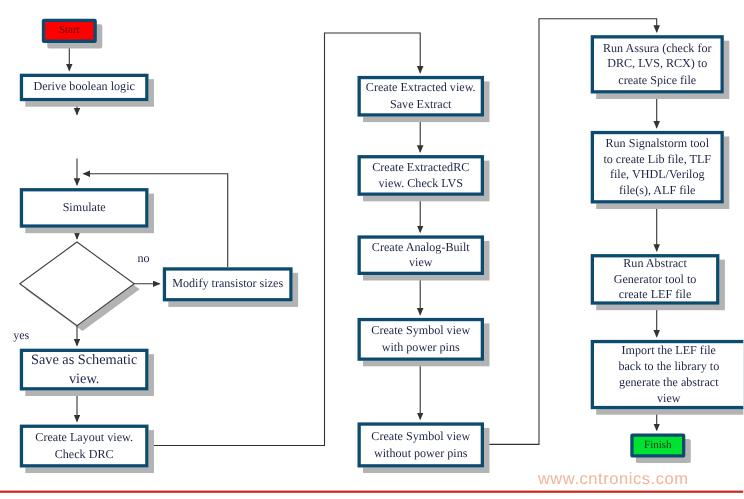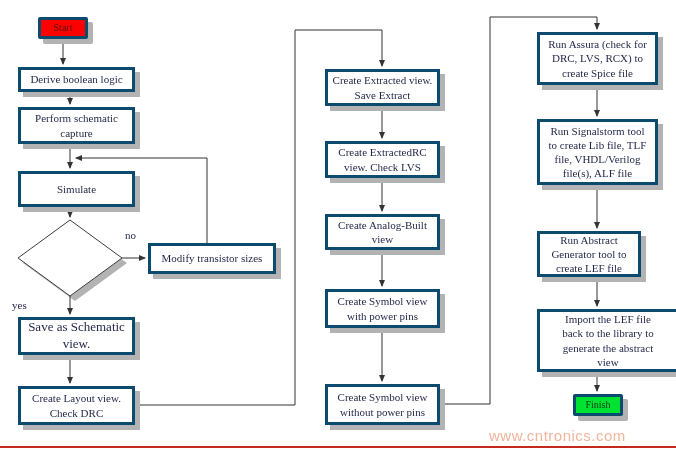--- a/index.html
+++ b/index.html
@@ -70,31 +70,29 @@
     <polyline points="597,85 597,116" fill="none" stroke="#333" stroke-width="1" marker-end="url(#arr)"></polyline>
     <polyline points="597,185 597,228" fill="none" stroke="#333" stroke-width="1" marker-end="url(#arr)"></polyline>
     <polyline points="597,277 597,306" fill="none" stroke="#333" stroke-width="1" marker-end="url(#arr)"></polyline>
     <polyline points="597,372 597,391" fill="none" stroke="#333" stroke-width="1" marker-end="url(#arr)"></polyline>
   </svg>
 
   <div class="node terminator start-node" style="left:38px;top:17px;width:50px;height:22px;">Start</div>
 
   <div class="node" style="left:18px;top:67px;width:117px;height:25px;">Derive boolean logic</div>
 
-  <div class="node" style="left:18px;top:107px;width:117px;height:37px;">Perform schematic
-capture</div>
 
   <div class="node" style="left:18px;top:171px;width:117px;height:36px;">Simulate</div>
 
 
   <div class="edge-label" style="left:125px;top:229px;">no</div>
 
   <div class="edge-label" style="left:12px;top:299px;">yes</div>
 
-  <div class="node" style="left:148px;top:243px;width:128px;height:31px;">Modify transistor sizes</div>
+  <div class="node" style="left:148px;top:243px;width:118px;height:31px;">Modify transistor sizes</div>
 
   <div class="node" style="left:18px;top:386px;width:117px;height:39px;">Create Layout view.
 Check DRC</div>
 
   <div class="node big" style="left:18px;top:317px;width:117px;height:38px;">Save as Schematic
 view.</div>
 
   <div class="node" style="left:325px;top:69px;width:115px;height:37px;">Create Extracted view.
 Save Extract</div>
 
@@ -112,21 +110,21 @@
 
   <div class="node" style="left:537px;top:32px;width:121px;height:53px;">Run Assura (check for
 DRC, LVS, RCX) to
 create Spice file</div>
 
   <div class="node" style="left:537px;top:119px;width:121px;height:66px;">Run Signalstorm tool
 to create Lib file, TLF
 file, VHDL/Verilog
 file(s), ALF file</div>
 
-  <div class="node" style="left:537px;top:231px;width:104px;height:46px;">Run Abstract
+  <div class="node" style="left:537px;top:231px;width:117px;height:46px;">Run Abstract
 Generator tool to
 create LEF file</div>
 
   <div class="node" style="left:537px;top:309px;width:142px;height:63px;">Import the LEF file
 back to the library to
 generate the abstract
 view</div>
 
   <div class="node terminator finish-node" style="left:573px;top:394px;width:50px;height:22px;">Finish</div>
 

